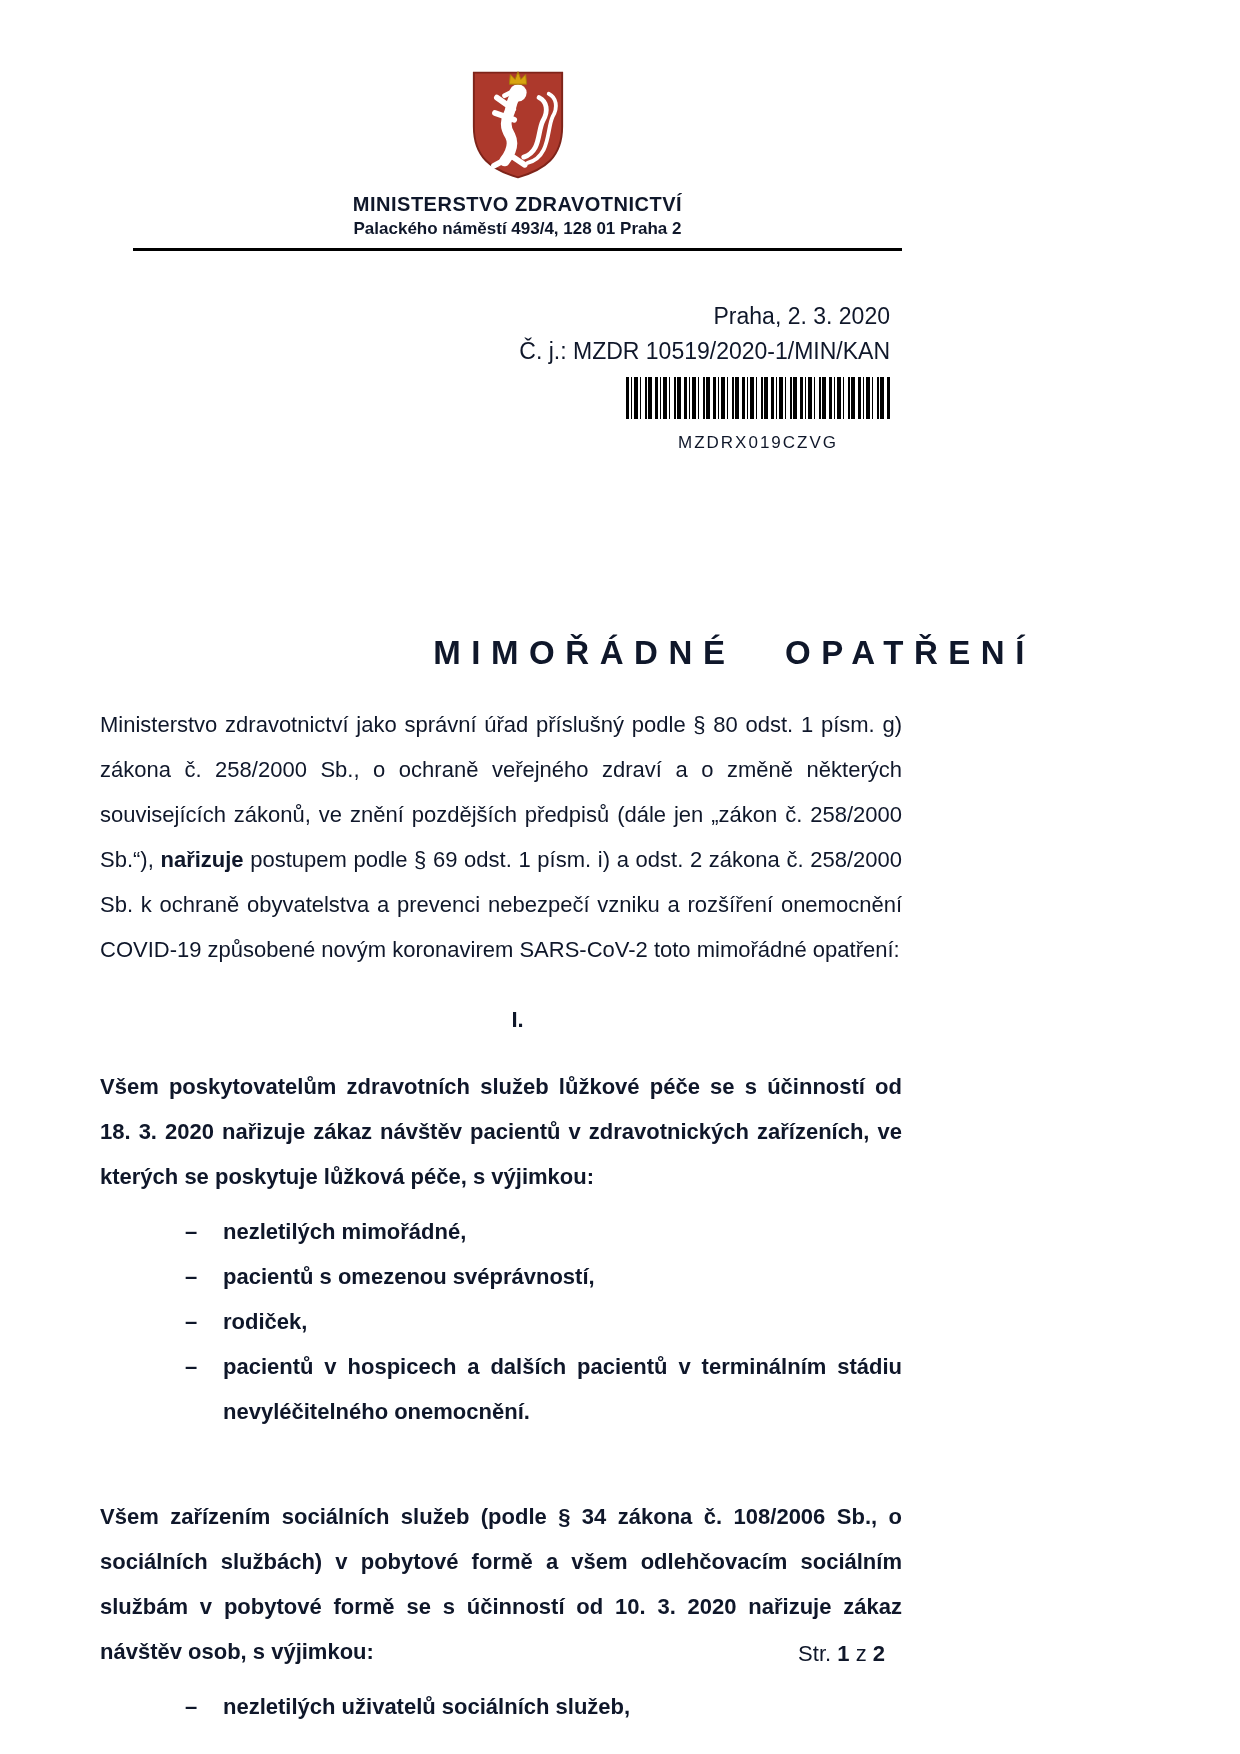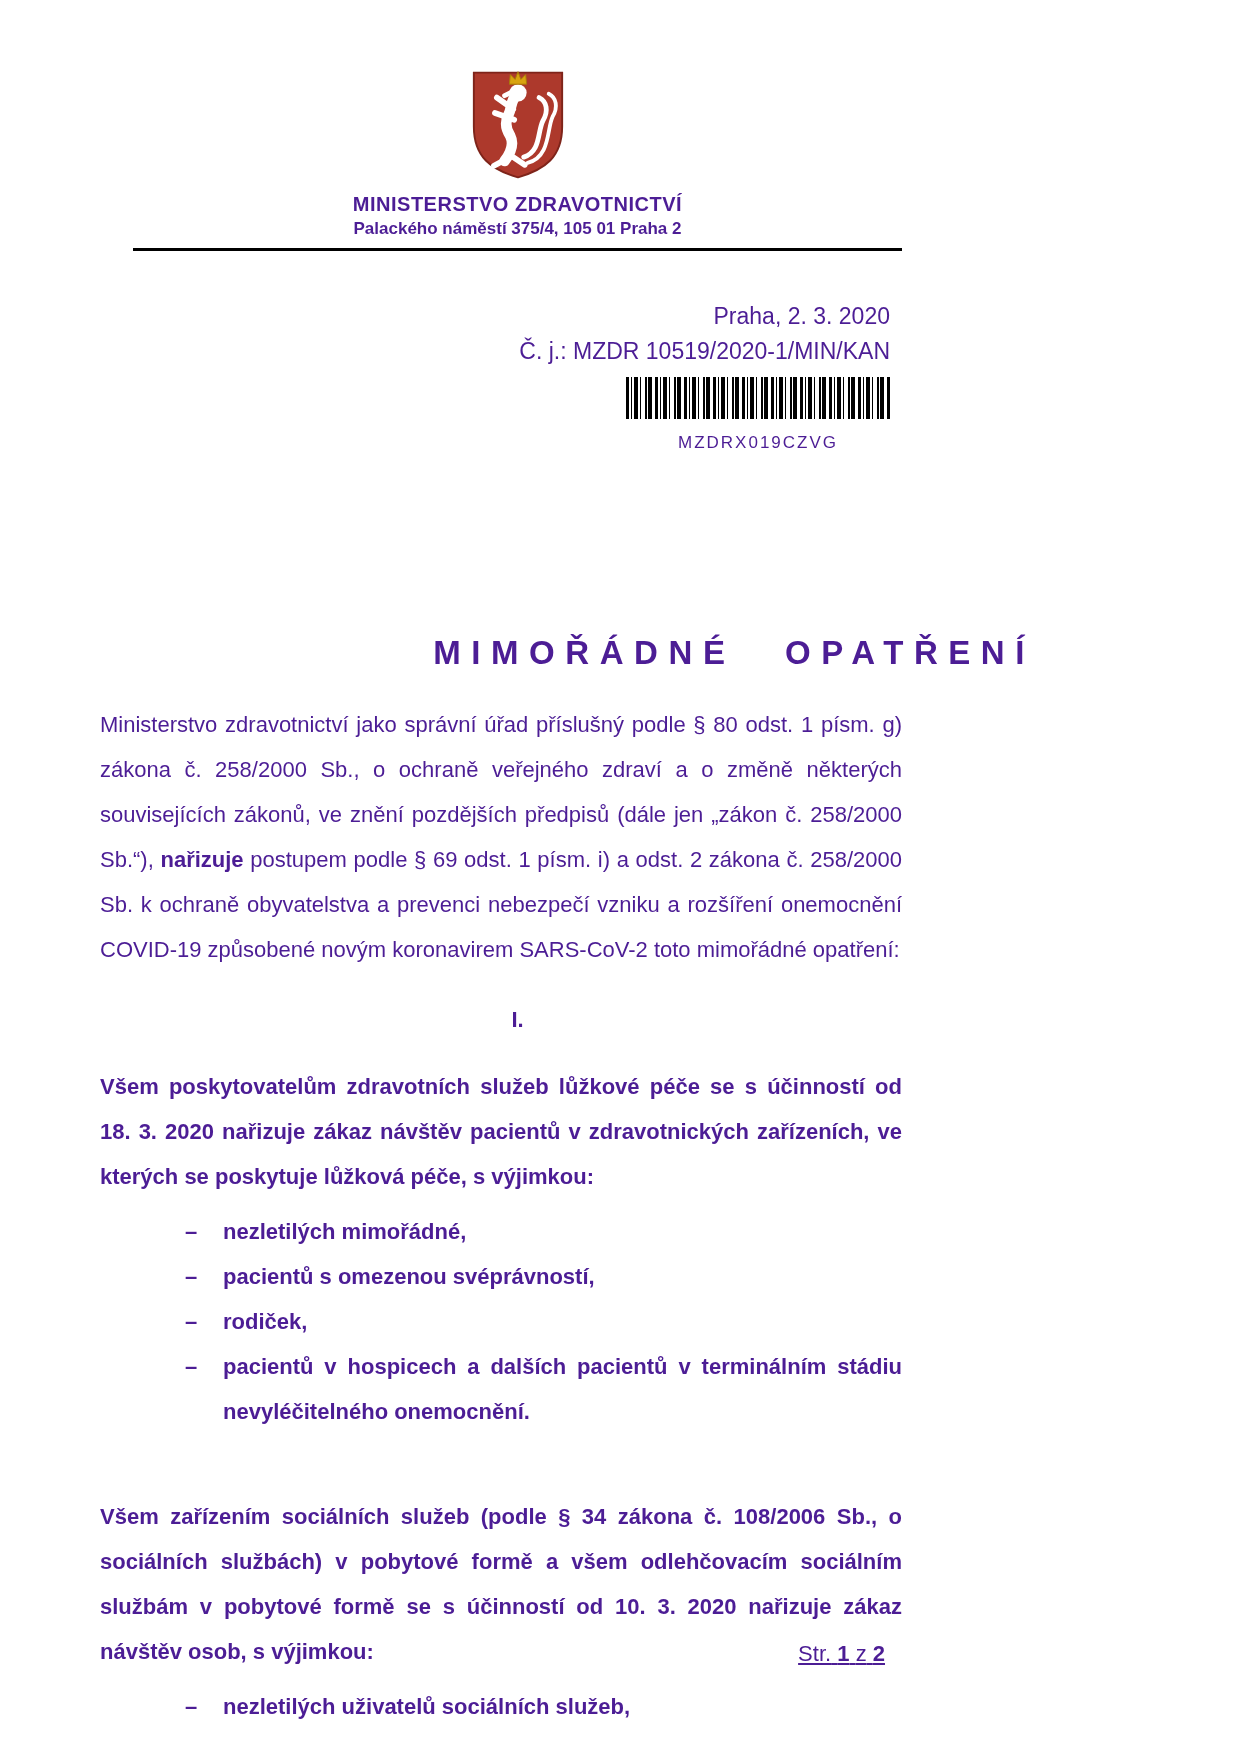--- a/index.html
+++ b/index.html
@@ -2,21 +2,21 @@
 <html lang="cs"><head>
 <meta charset="utf-8">
 <style>
   html, body { margin: 0; padding: 0; background: #ffffff; }
   .page {
     position: relative;
     width: 1035px;
     height: 1754px;
     background: #ffffff;
     font-family: "Liberation Sans", sans-serif;
-    color: #4c1d95;
+    color: #0f172a;
     overflow: hidden;
   }
 
   
   .letterhead { text-align: center; padding-top: 68px; }
   .emblem { display: block; margin: 0 auto; }
   .ministry-name {
     margin-top: 12px;
     font-size: 20px;
     font-weight: bold;
@@ -99,21 +99,20 @@
   .bullet-marker { flex: 0 0 38px; }
   .bullet-text { flex: 1; text-align: justify; }
   .para.second-block { margin-top: 60px; }
 
   
   .page-footer {
     position: absolute;
     top: 1641px;
     right: 150px;
     font-size: 22px;
-    text-decoration: underline;
   }
   .page-footer b { font-weight: bold; }
 </style>
 </head>
 <body>
 
 <div class="page">
 
   <div class="letterhead">
     <svg class="emblem" width="96" height="113" viewBox="0 0 100 116" aria-hidden="true">
@@ -130,21 +129,21 @@
 
       <path d="M45 42 L28 30" fill="none" stroke="#ffffff" stroke-width="6" stroke-linecap="round"></path>
       <path d="M46 53 L26 46" fill="none" stroke="#ffffff" stroke-width="6" stroke-linecap="round"></path>
 
       <circle cx="50" cy="25" r="9" fill="#ffffff"></circle>
       <path d="M44 24 L36 28" fill="none" stroke="#ffffff" stroke-width="5" stroke-linecap="round"></path>
 
       <path d="M41 16 L42 6 L47 11 L50 3 L53 11 L58 6 L59 16 Z" fill="#d9a40f" stroke="#a87c08" stroke-width="1"></path>
     </svg>
     <div class="ministry-name">MINISTERSTVO ZDRAVOTNICTVÍ</div>
-    <div class="ministry-address">Palackého náměstí 375/4, 105 01 Praha 2</div>
+    <div class="ministry-address">Palackého náměstí 493/4, 128 01 Praha 2</div>
   </div>
   <hr class="head-rule">
 
   <div class="meta-block">
     <div>Praha, 2. 3. 2020</div>
     <div>Č. j.: MZDR 10519/2020-1/MIN/KAN</div>
     <div class="barcode-wrap">
       <div class="barcode"></div>
       <div class="barcode-label">MZDRX019CZVG</div>
     </div>

